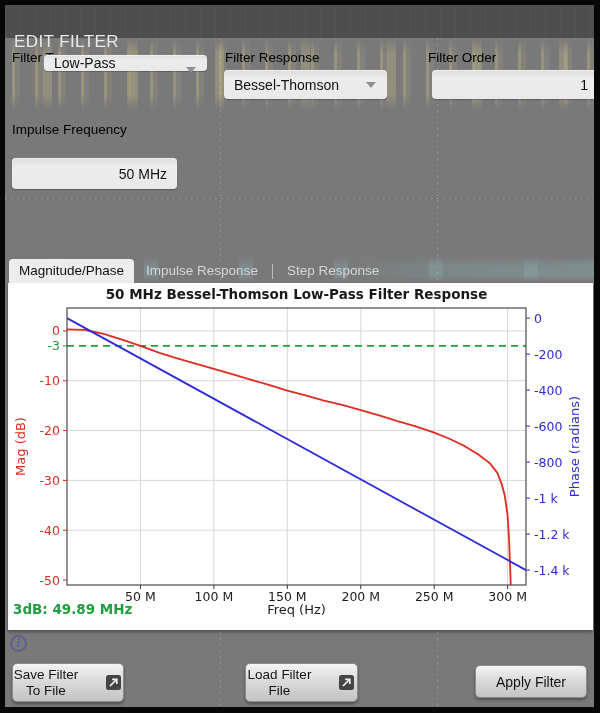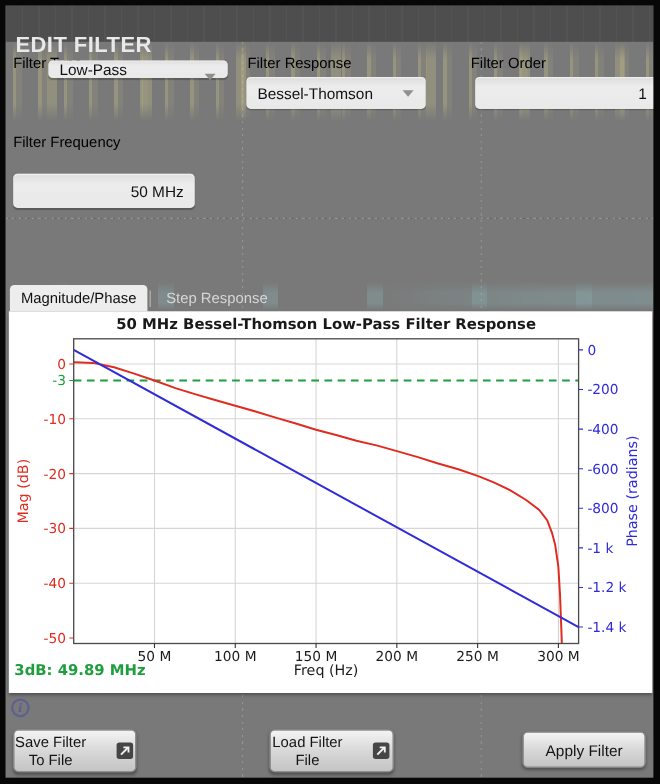--- a/index.html
+++ b/index.html
@@ -8,21 +8,21 @@
   
   .frame{position:absolute;background:#070707;z-index:50;}
   .frame.top{left:0;top:0;width:600px;height:5px;}
   .frame.left{left:0;top:0;width:5px;height:713px;}
   .frame.right{left:594px;top:0;width:6px;height:713px;}
   .frame.bottom{left:0;top:707px;width:600px;height:6px;}
 
   .titlebar{position:absolute;left:5px;top:5px;width:589px;height:33px;background:#4e4e4e;
     background-image:repeating-linear-gradient(90deg,rgba(255,255,255,0.03) 0 1px,transparent 1px 15px);
     display:flex;align-items:center;z-index:5;}
-  .title{margin-left:9px;font-size:20px;font-weight:bold;letter-spacing:0.4px;color:#e9e9e9;margin-top:40px;}
+  .title{margin-left:9px;font-size:17px;font-weight:normal;letter-spacing:0.4px;color:#e9e9e9;margin-top:40px;}
   .help{position:absolute;right:21px;top:7px;width:19px;height:19px;border:2px solid #cfcfcf;border-radius:50%;
         color:#d6d6d6;font-size:14px;font-weight:bold;text-align:center;line-height:19px;cursor:pointer;}
 
   
   .wave-yellow{position:absolute;left:5px;top:38px;width:589px;height:72px;z-index:1;opacity:0.55;
     background:
       repeating-linear-gradient(90deg,transparent 0 7px,rgba(219,211,140,0.55) 7px 10px,rgba(219,211,140,0.18) 10px 15px,transparent 15px 23px),
       repeating-linear-gradient(90deg,transparent 0 38px,rgba(219,211,140,0.45) 38px 47px,transparent 47px 86px);
     -webkit-mask-image:linear-gradient(180deg,transparent 0,#000 22%,#000 78%,transparent 100%);
             mask-image:linear-gradient(180deg,transparent 0,#000 22%,#000 78%,transparent 100%);}
@@ -93,27 +93,28 @@
     <span class="caret"></span>
   </div>
   <div class="dd" style="left:224px;top:70px;width:153px;height:29px;">
     <span>Bessel-Thomson</span>
     <span class="caret"></span>
   </div>
   <div class="field" style="left:432px;top:70px;width:156px;height:29px;">
     <span>1</span>
   </div>
 
-  <div class="lbl" style="left:12px;top:122px;">Filter Frequency</div>
+  <div class="lbl" style="left:12px;top:122px;">Impulse Frequency</div>
   <div class="field" style="left:12px;top:158px;width:155px;height:31px;">
     <span>50 MHz</span>
   </div>
 
   <div class="tabs">
     <div class="tab active">Magnitude/Phase</div>
+    <div class="tab">Impulse Response</div>
     <div class="tab-sep"></div>
     <div class="tab">Step Response</div>
   </div>
 
   <div class="chart-panel">
     <svg id="chart-svg" width="585" height="347" viewBox="0 0 585 347">
         <defs>
           <clipPath id="pc">
             <rect x="59" y="25" width="459" height="277"></rect>
           </clipPath>

